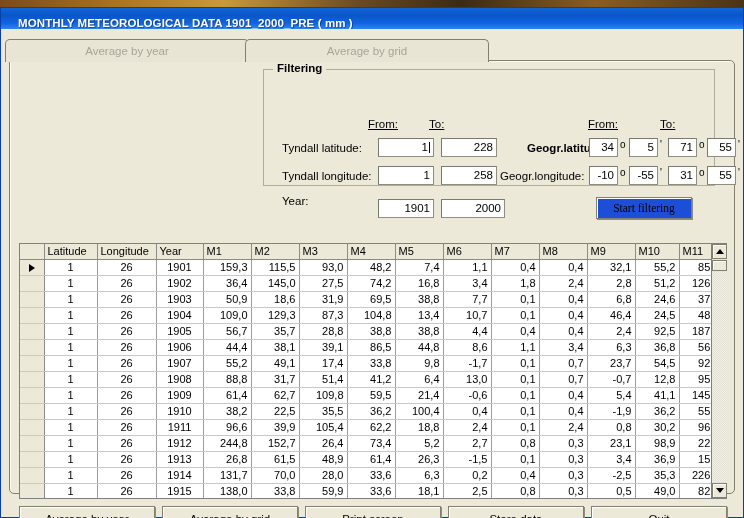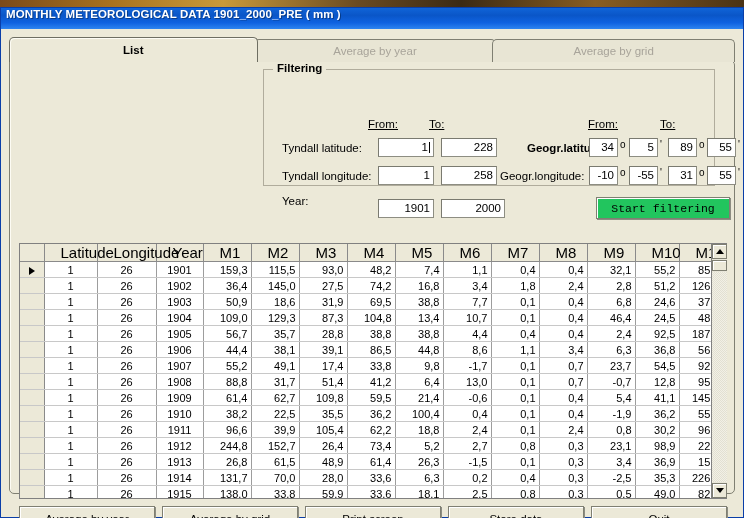--- a/index.html
+++ b/index.html
@@ -23,22 +23,22 @@
     height: 511px;
     background: #ece9d8;
     border: 1px solid #0a3ea8;
     box-sizing: border-box;
   }
 
   #title-bar {
     height: 21px;
     background: linear-gradient(180deg, #1064d8 0%, #0a56c8 35%, #0f62e0 70%, #2e84f0 100%);
     display: flex;
-    align-items: flex-start;
-    padding-left: 5px;
+    align-items: flex-end;
+    padding-left: 17px;
     box-sizing: border-box;
   }
   #title-bar .title-text {
     color: #ffffff;
     font-size: 11.5px;
     font-weight: bold;
     letter-spacing: 0.1px;
     white-space: nowrap;
     text-shadow: 1px 1px 0 rgba(0,0,0,0.35);
     font-family: "Liberation Sans", sans-serif;
@@ -167,26 +167,26 @@
   }
   .unit {
     position: absolute;
     font-size: 10px;
     color: #000;
   }
 
   #start-filter-btn {
     position: absolute;
     left: 595px; top: 168px;
-    width: 134px; height: 22px;
-    background: #22c55e;
+    width: 96px; height: 22px;
+    background: #1d4ed8;
     border: 1px solid #7f7f72;
     box-shadow: inset 1px 1px 0 #ffffff, 1px 1px 0 #8d8d82;
     font-size: 11.5px;
-    font-family: Liberation Mono, monospace;
+    font-family: Liberation Serif, serif;
     color: #000;
     cursor: default;
     box-sizing: border-box;
   }
 
   
   #grid-wrap {
     position: absolute;
     left: 18px; top: 214px;
     width: 708px; height: 256px;
@@ -206,24 +206,24 @@
     table-layout: fixed;
     width: 691px;
     font-size: 11px;
     font-family: "Liberation Sans", sans-serif;
   }
   table.grid th {
     background: #ece9d8;
     border-right: 1px solid #8a8a8a;
     border-bottom: 1px solid #8a8a8a;
     font-weight: normal;
-    font-size: 15px;
+    font-size: 11px;
     height: 15px;
     color: #000;
-    padding: 0 16px;
+    padding: 0 3px;
     text-align: left;
     box-sizing: border-box;
   }
   table.grid th.ind { background: #ece9d8; }
   table.grid td {
     border-right: 1px solid #9d9d9d;
     border-bottom: 1px solid #c8c8c8;
     height: 16px;
     padding: 0 3px;
     text-align: right;
@@ -325,23 +325,20 @@
 
 <div id="app-window">
 
   <div id="title-bar">
     <span class="title-text">MONTHLY METEOROLOGICAL DATA 1901_2000_PRE ( mm )</span>
   </div>
 
   <div id="client">
 
     <div id="tab-strip">
-      <div id="tab-list" class="tab active">
-        <span>List</span>
-      </div>
       <div id="tab-avgyear" class="tab inactive">
         <span>Average by year</span>
       </div>
       <div id="tab-avggrid" class="tab inactive">
         <span>Average by grid</span>
       </div>
     </div>
 
     <div id="tab-body"></div>
 
@@ -364,21 +361,21 @@
 
     <div class="lbl" style="left:281px; top:166px;">Year:</div>
     <div class="txtbox" style="left:377px; top:170px; width:56px;">1901</div>
     <div class="txtbox" style="left:440px; top:170px; width:64px;">2000</div>
 
     <div class="lbl" style="left:526px; top:113px;font-weight:bold;">Geogr.latitude:</div>
     <div class="txtbox" style="left:588px; top:109px; width:29px;">34</div>
     <div class="unit" style="left:619px; top:110px;">o</div>
     <div class="txtbox" style="left:628px; top:109px; width:29px;">5</div>
     <div class="unit" style="left:659px; top:110px;">'</div>
-    <div class="txtbox" style="left:667px; top:109px; width:29px;">89</div>
+    <div class="txtbox" style="left:667px; top:109px; width:29px;">71</div>
     <div class="unit" style="left:698px; top:110px;">o</div>
     <div class="txtbox" style="left:706px; top:109px; width:29px;">55</div>
     <div class="unit" style="left:737px; top:110px;">'</div>
 
     <div class="lbl" style="left:499px; top:141px;">Geogr.longitude:</div>
     <div class="txtbox" style="left:588px; top:137px; width:29px;">-10</div>
     <div class="unit" style="left:619px; top:138px;">o</div>
     <div class="txtbox" style="left:628px; top:137px; width:29px;">-55</div>
     <div class="unit" style="left:659px; top:138px;">'</div>
     <div class="txtbox" style="left:667px; top:137px; width:29px;">31</div>

